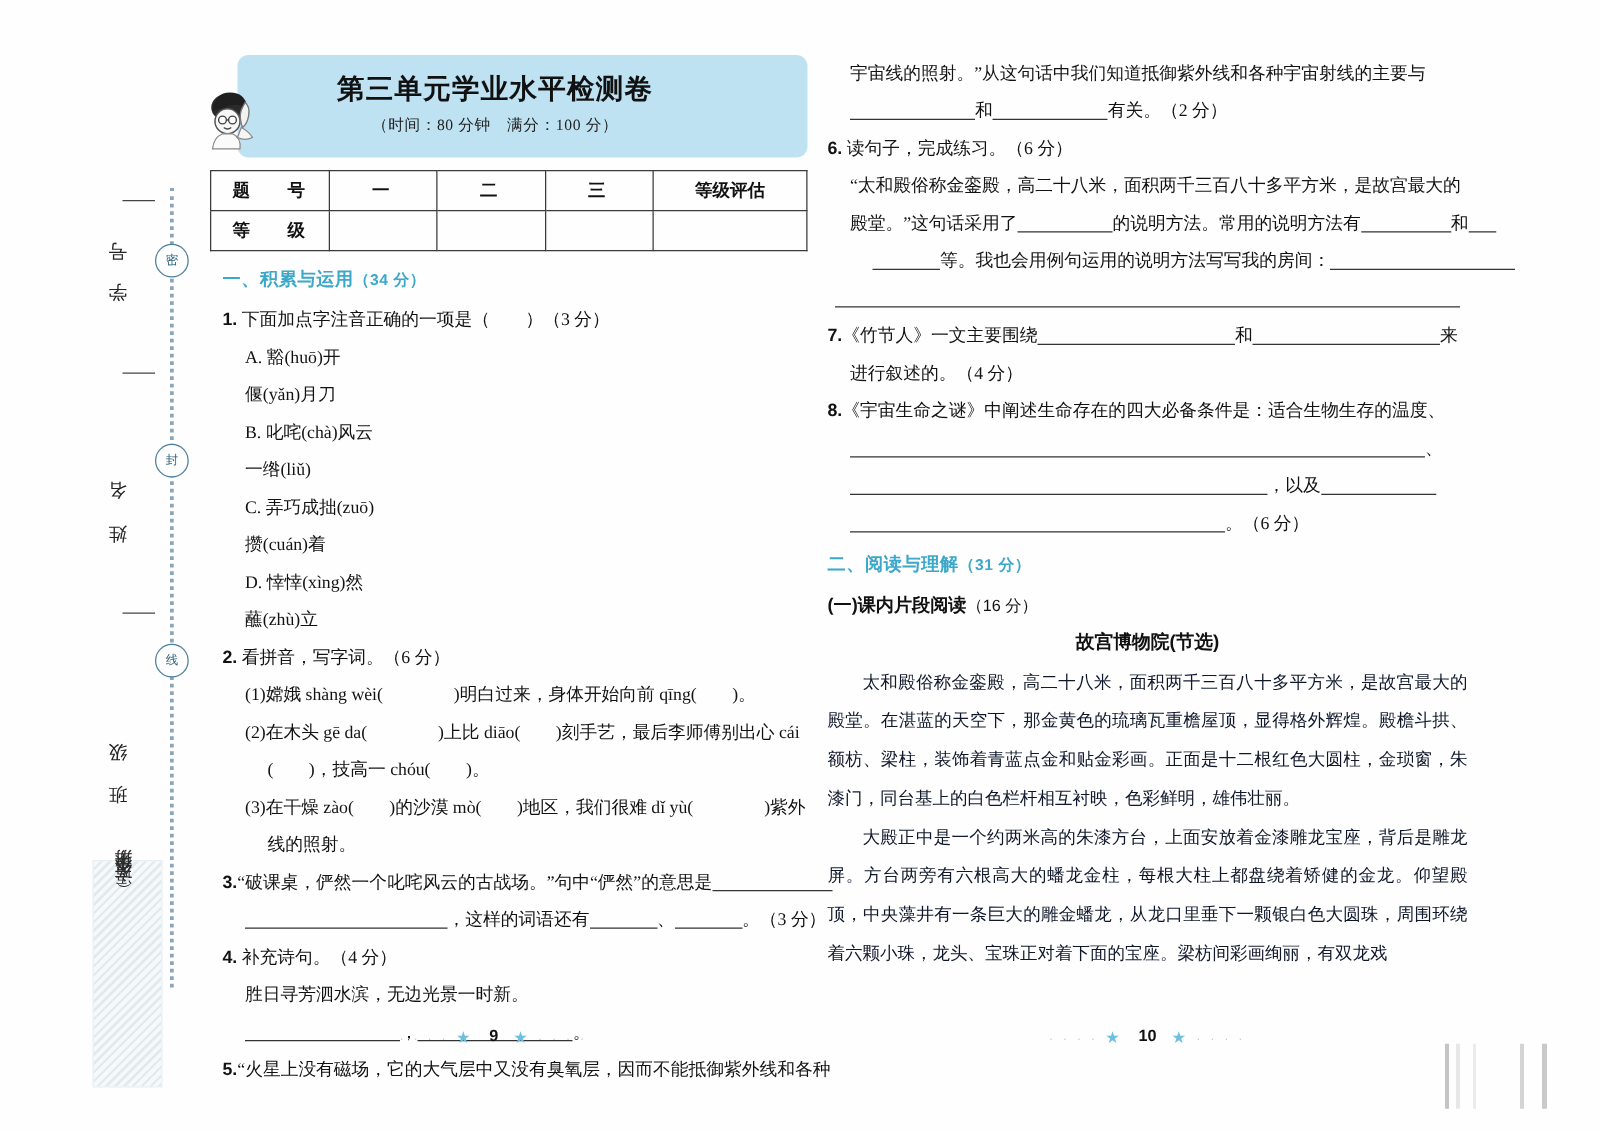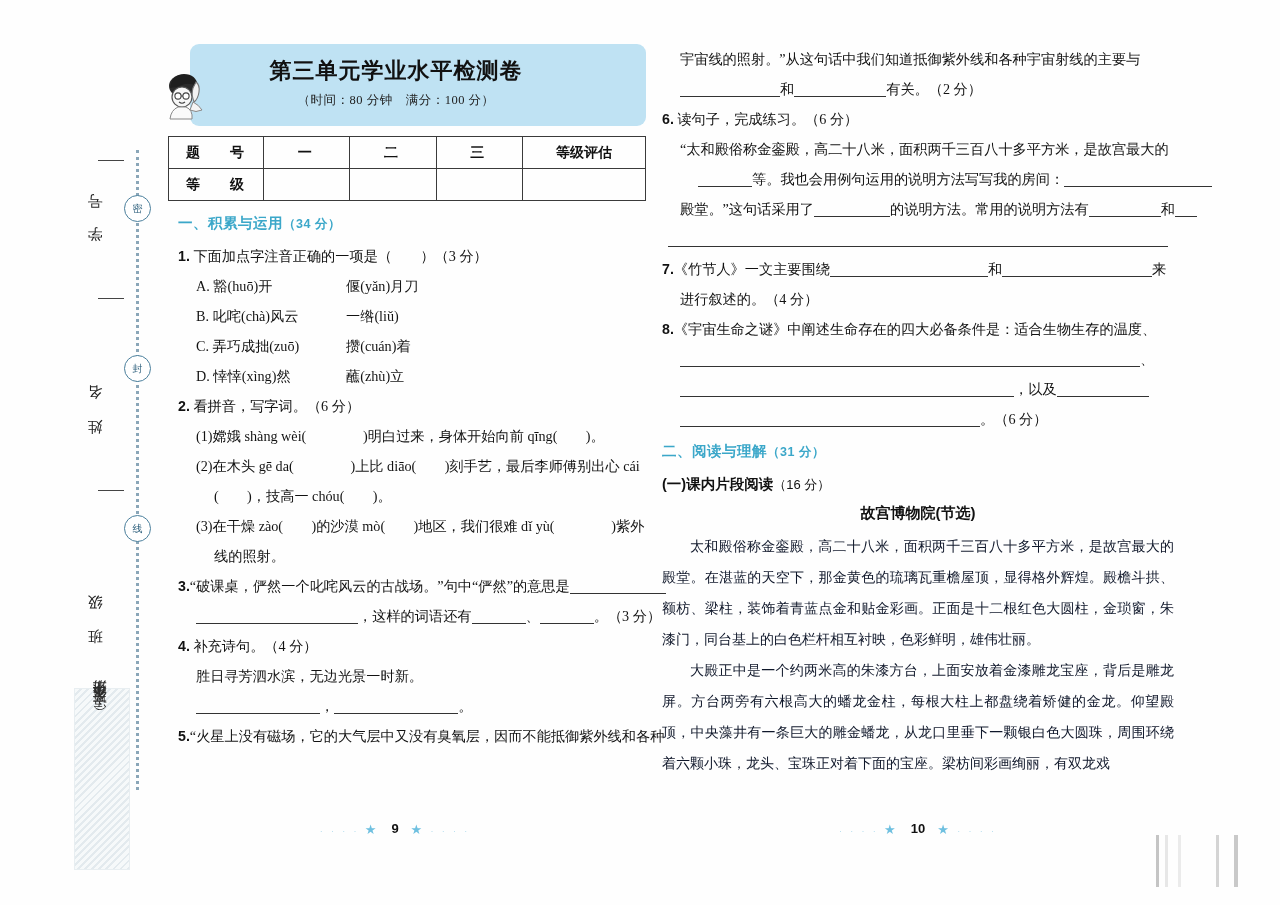--- a/index.html
+++ b/index.html
@@ -172,21 +172,21 @@
   }
   .subhead .pts { font-weight: normal; font-size: 13px; }
 
   
   .q { font-size: 14.2px; line-height: 30px; color: #121212; }
   .q .num { font-weight: bold; font-family: "Liberation Sans", sans-serif; }
   .ln { line-height: 30px; white-space: nowrap; }
   .indent1 { padding-left: 18px; }
   .indent2 { padding-left: 36px; }
 
-  .opt-row { display: flex; line-height: 30px; }
+  .opt-row { display: flex; line-height: 30px; flex-direction: column; }
   .opt-a { width: 150px; }
 
   .blank {
     display: inline-block;
     border-bottom: 1px solid #333;
     vertical-align: -3px;
     height: 15px;
   }
 
   
@@ -395,25 +395,25 @@
         <span class="blank" style="width:100px"></span><span>和</span><span class="blank" style="width:92px"></span><span>有关。（2 分）</span>
       </div>
     </div>
 
     <div class="q">
       <div class="ln">
         <span class="num">6.</span>
         <span>读句子，完成练习。（6 分）</span>
       </div>
       <div class="ln indent1">“太和殿俗称金銮殿，高二十八米，面积两千三百八十多平方米，是故宫最大的</div>
+      <div class="ln indent1">
+        <span>殿堂。”这句话采用了</span><span class="blank" style="width:76px"></span><span>的说明方法。常用的说明方法有</span><span class="blank" style="width:72px"></span><span>和</span><span class="blank" style="width:22px"></span>
+      </div>
       <div class="ln indent2">
         <span class="blank" style="width:54px"></span><span>等。我也会用例句运用的说明方法写写我的房间：</span><span class="blank" style="width:148px"></span>
-      </div>
-      <div class="ln indent1">
-        <span>殿堂。”这句话采用了</span><span class="blank" style="width:76px"></span><span>的说明方法。常用的说明方法有</span><span class="blank" style="width:72px"></span><span>和</span><span class="blank" style="width:22px"></span>
       </div>
       <div class="ln" style="padding-left:6px">
         <span class="blank" style="width:500px"></span>
       </div>
     </div>
 
     <div class="q">
       <div class="ln">
         <span class="num">7.</span><span>《竹节人》一文主要围绕</span><span class="blank" style="width:158px"></span><span>和</span><span class="blank" style="width:150px"></span><span>来</span>
       </div>

